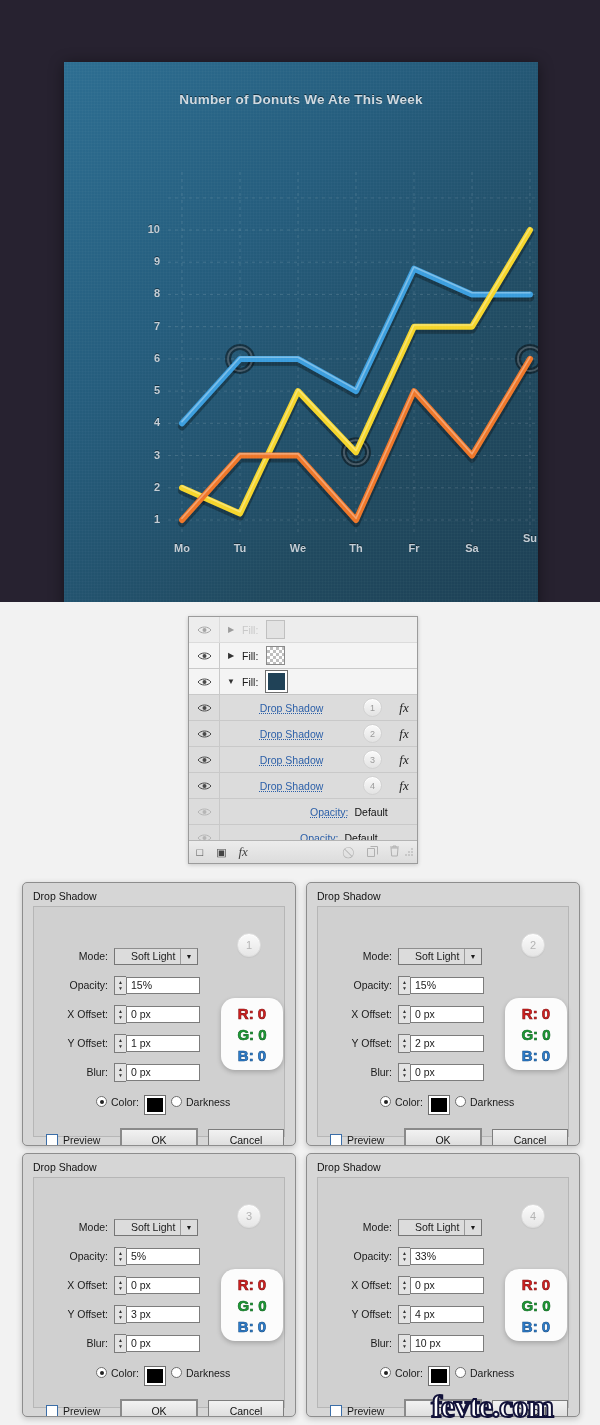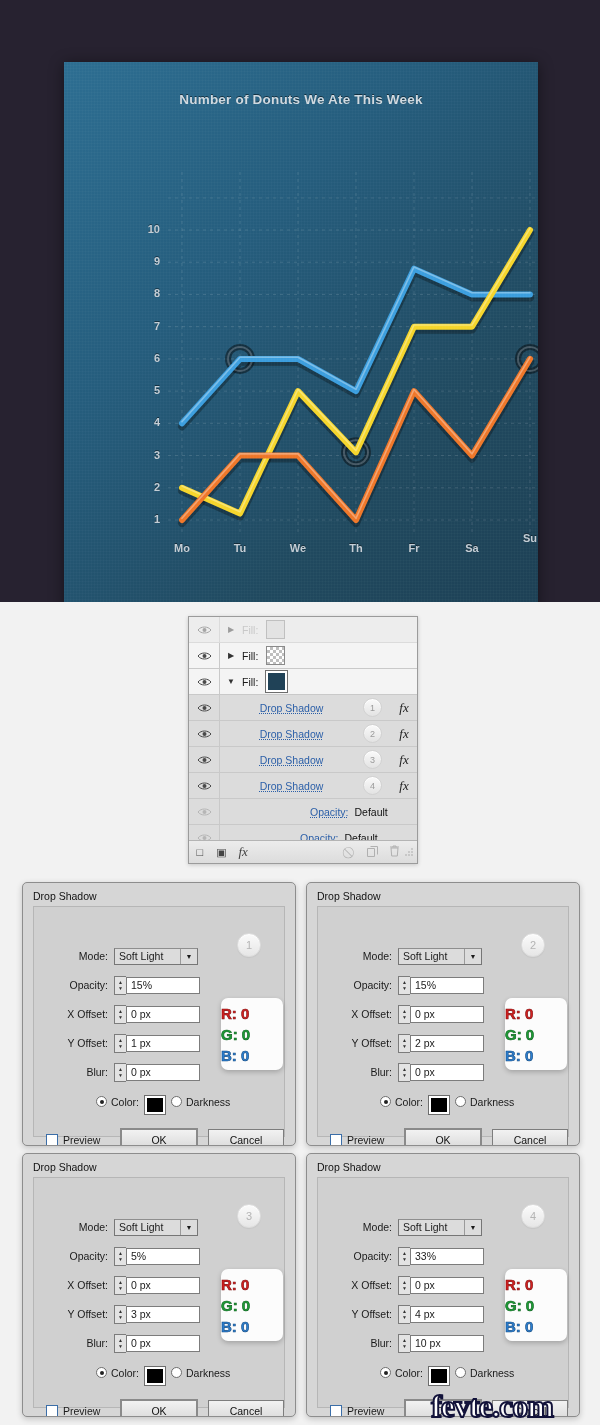--- a/index.html
+++ b/index.html
@@ -124,21 +124,21 @@
   }
   .frow{
     position:absolute;left:0;width:100%;height:22px;display:flex;align-items:center;
   }
   .flab{
     width:74px;flex:0 0 74px;text-align:right;padding-right:6px;font-size:10.5px;color:#1a1a1a;
   }
   .select{
     width:84px;height:17px;background:#dcdcdc;border:1px solid #767676;
     border-top-color:#8e8e8e;display:flex;align-items:center;
-    font-size:10.5px;padding-left:4px;box-sizing:border-box;position:relative;
+    font-size:10.5px;padding-left:16px;box-sizing:border-box;position:relative;
   }
   .select .arrowbox{
     position:absolute;right:0;top:0;width:16px;height:100%;
     border-left:1px solid #9a9a9a;background:#dcdcdc;
     display:flex;align-items:center;justify-content:center;font-size:7px;
   }
   .spin{
     width:11px;height:17px;flex:0 0 11px;background:#e3e3e3;border:1px solid #7c7c7c;
     border-right:none;display:flex;flex-direction:column;
     align-items:center;justify-content:center;font-size:5px;line-height:6px;color:#333;
@@ -162,23 +162,23 @@
   .btn.primary{border:2px solid #8a8a8a;}
   .chk{width:10px;height:10px;background:#fff;border:1px solid #3b6ea8;margin-right:5px;}
   .stepbadge{
     position:absolute;width:22px;height:22px;border-radius:50%;
     background:linear-gradient(#fbfbfb,#e6e6e6);
     border:1px solid #dcdcdc;color:#b4b4b4;font-size:11px;
     display:flex;align-items:center;justify-content:center;
     box-shadow:inset 0 1px 1px #fff,0 1px 1px rgba(0,0,0,.05);
   }
   .rgbcard{
-    position:absolute;width:62px;height:72px;border-radius:7px;background:#fcfcfc;
+    position:absolute;width:62px;height:72px;border-radius:14px;background:#fcfcfc;
     box-shadow:0 2px 5px rgba(0,0,0,.22);
-    display:flex;flex-direction:column;align-items:flex-start;justify-content:center;
+    display:flex;flex-direction:column;align-items:center;justify-content:center;
     font-weight:bold;font-size:15px;line-height:21px;
   }
   .rgbcard .r{color:#d32020;-webkit-text-stroke:.6px #7d1010;}
   .rgbcard .g{color:#1d9e35;-webkit-text-stroke:.6px #0c5e1e;}
   .rgbcard .b{color:#2c7fd1;-webkit-text-stroke:.6px #154b80;}
 
   
   #wm{
     position:absolute;right:8px;bottom:4px;width:200px;text-align:center;
     pointer-events:none;

